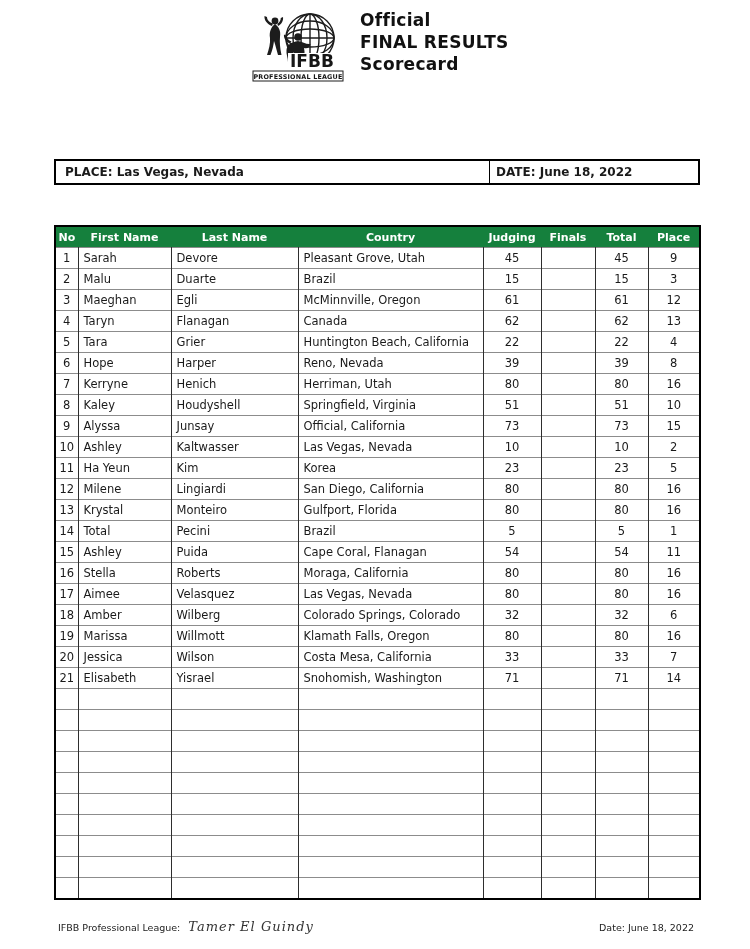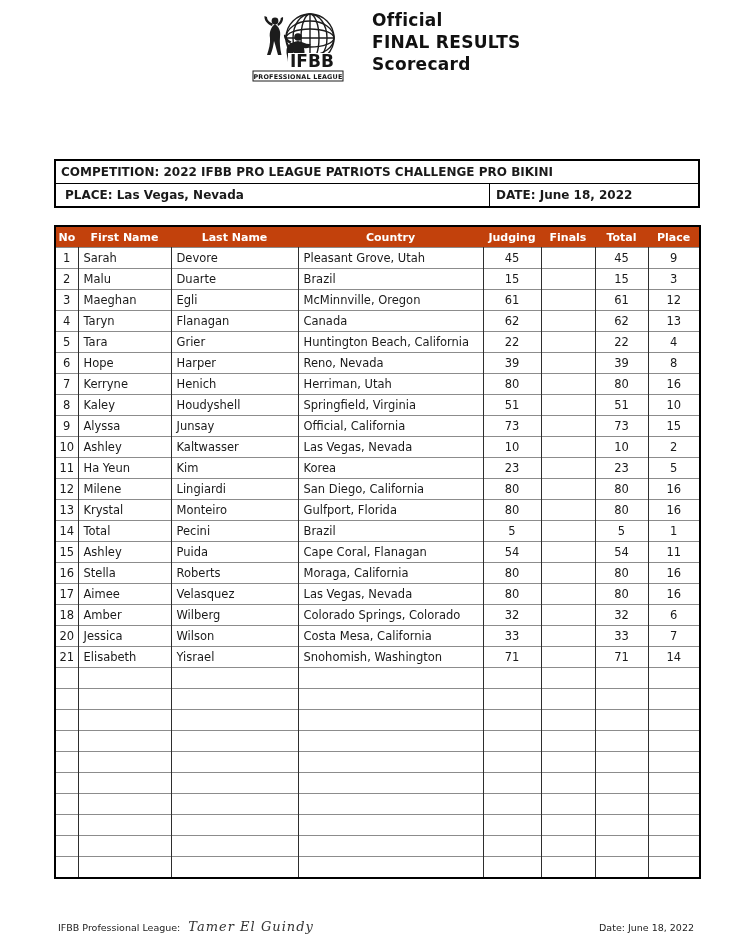--- a/index.html
+++ b/index.html
@@ -5,37 +5,37 @@
   html,body{margin:0;padding:0;}
   body{
     width:750px;height:949px;background:#ffffff;position:relative;
     font-family:"DejaVu Sans","Liberation Sans",sans-serif;color:#1a1a1a;
   }
   .page{position:absolute;inset:0;overflow:hidden;}
 
   
   .logo-wrap{position:absolute;left:252px;top:7px;width:92px;height:76px;}
   .titles{position:absolute;left:360px;top:9px;font-weight:bold;font-size:17px;line-height:22px;letter-spacing:.3px;color:#111;}
-  .titles div{white-space:nowrap;margin-left:12px;}
+  .titles div{white-space:nowrap;}
 
   
   .comp-box{position:absolute;left:54px;top:159px;width:646px;box-sizing:border-box;border:2px solid #000;background:#fff;}
   .comp-row1{height:22px;border-bottom:1px solid #000;display:flex;align-items:center;padding-left:5px;font-weight:bold;font-size:12px;white-space:nowrap;}
   .comp-row2{display:flex;height:22px;}
   .comp-place{flex:0 0 424px;border-right:1px solid #000;display:flex;align-items:center;padding-left:9px;font-weight:bold;font-size:12px;white-space:nowrap;}
   .comp-date{flex:1;display:flex;align-items:center;padding-left:6px;font-weight:bold;font-size:12px;white-space:nowrap;}
 
   
   table.results{
     position:absolute;left:54px;top:225px;width:646px;
     border-collapse:collapse;table-layout:fixed;
     border:2px solid #000;
   }
   table.results thead th{
-    background:#c2410c;color:#fff;font-weight:bold;font-size:11px;
+    background:#15803d;color:#fff;font-weight:bold;font-size:11px;
     height:20px;padding:0 2px;border:none;white-space:nowrap;
   }
   table.results tbody td{
     height:20px;font-size:11.5px;padding:0 0 0 5px;
     border-top:1px solid #8c8c8c;border-right:1px solid #2e2e2e;
     white-space:nowrap;overflow:hidden;background:#fff;color:#1a1a1a;
   }
   table.results tbody td:last-child{border-right:none;}
   table.results tbody td.c{text-align:center;padding:0;}
 
@@ -86,21 +86,20 @@
     </svg>
   </div>
 
   <div class="titles">
     <div>Official</div>
     <div>FINAL RESULTS</div>
     <div>Scorecard</div>
   </div>
 
   <div class="comp-box">
-    <div class="comp-row1">COMPETITION: 2022 IFBB PRO LEAGUE PATRIOTS CHALLENGE PRO BIKINI</div>
     <div class="comp-row2">
       <div class="comp-place">PLACE: Las Vegas, Nevada</div>
       <div class="comp-date">DATE: June 18, 2022</div>
     </div>
   </div>
 
   <table class="results">
     <colgroup>
       <col style="width:23px">
         <col style="width:93px">
@@ -298,20 +297,30 @@
           <td class="c">18</td>
           <td>Amber</td>
           <td>Wilberg</td>
           <td>Colorado Springs, Colorado</td>
           <td class="c">32</td>
           <td class="c"></td>
           <td class="c">32</td>
           <td class="c">6</td>
         </tr>
         <tr>
+          <td class="c">19</td>
+          <td>Marissa</td>
+          <td>Willmott</td>
+          <td>Klamath Falls, Oregon</td>
+          <td class="c">80</td>
+          <td class="c"></td>
+          <td class="c">80</td>
+          <td class="c">16</td>
+        </tr>
+        <tr>
           <td class="c">20</td>
           <td>Jessica</td>
           <td>Wilson</td>
           <td>Costa Mesa, California</td>
           <td class="c">33</td>
           <td class="c"></td>
           <td class="c">33</td>
           <td class="c">7</td>
         </tr>
         <tr>

